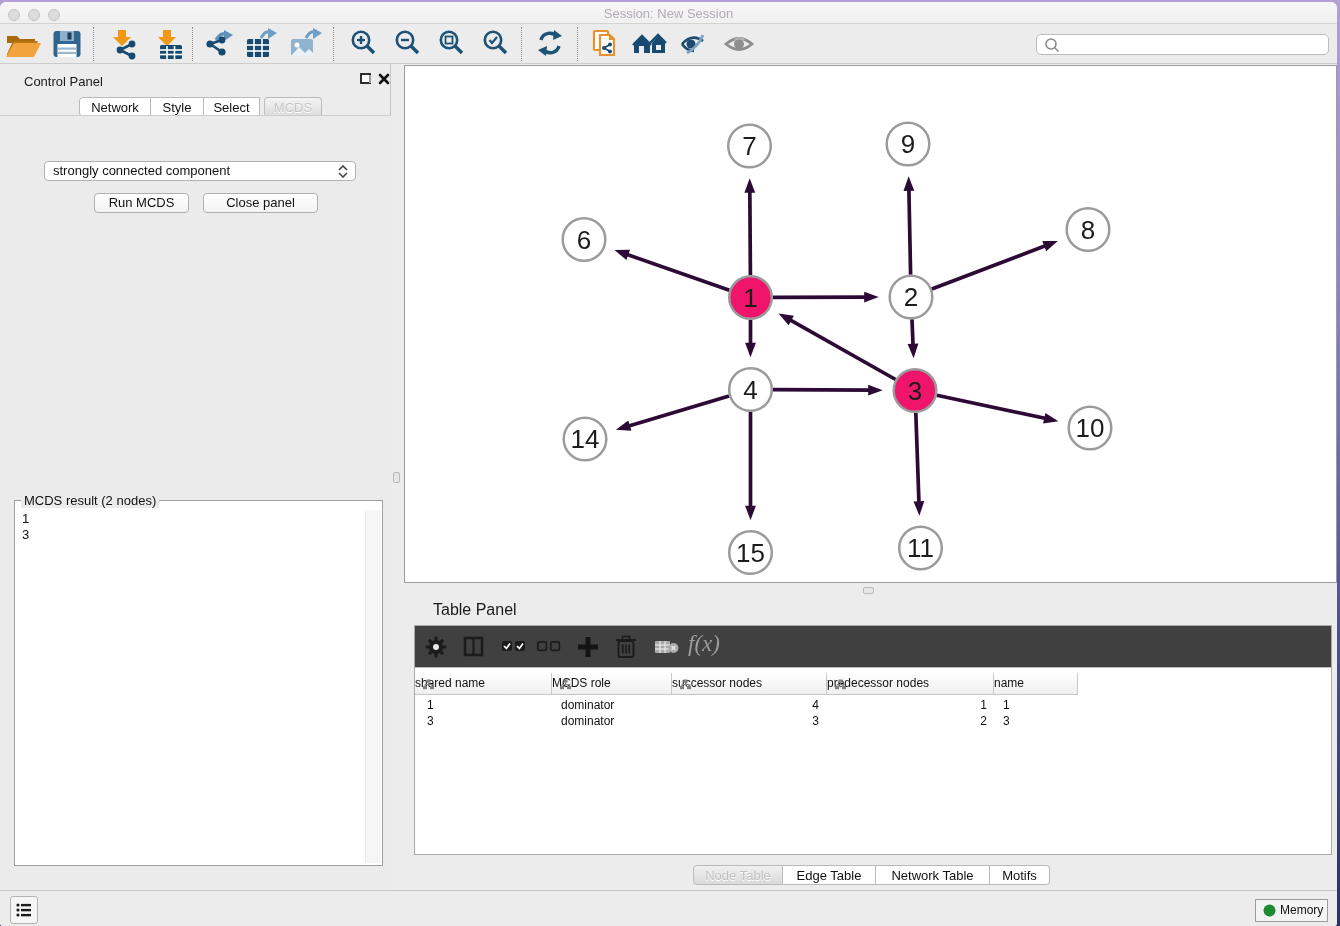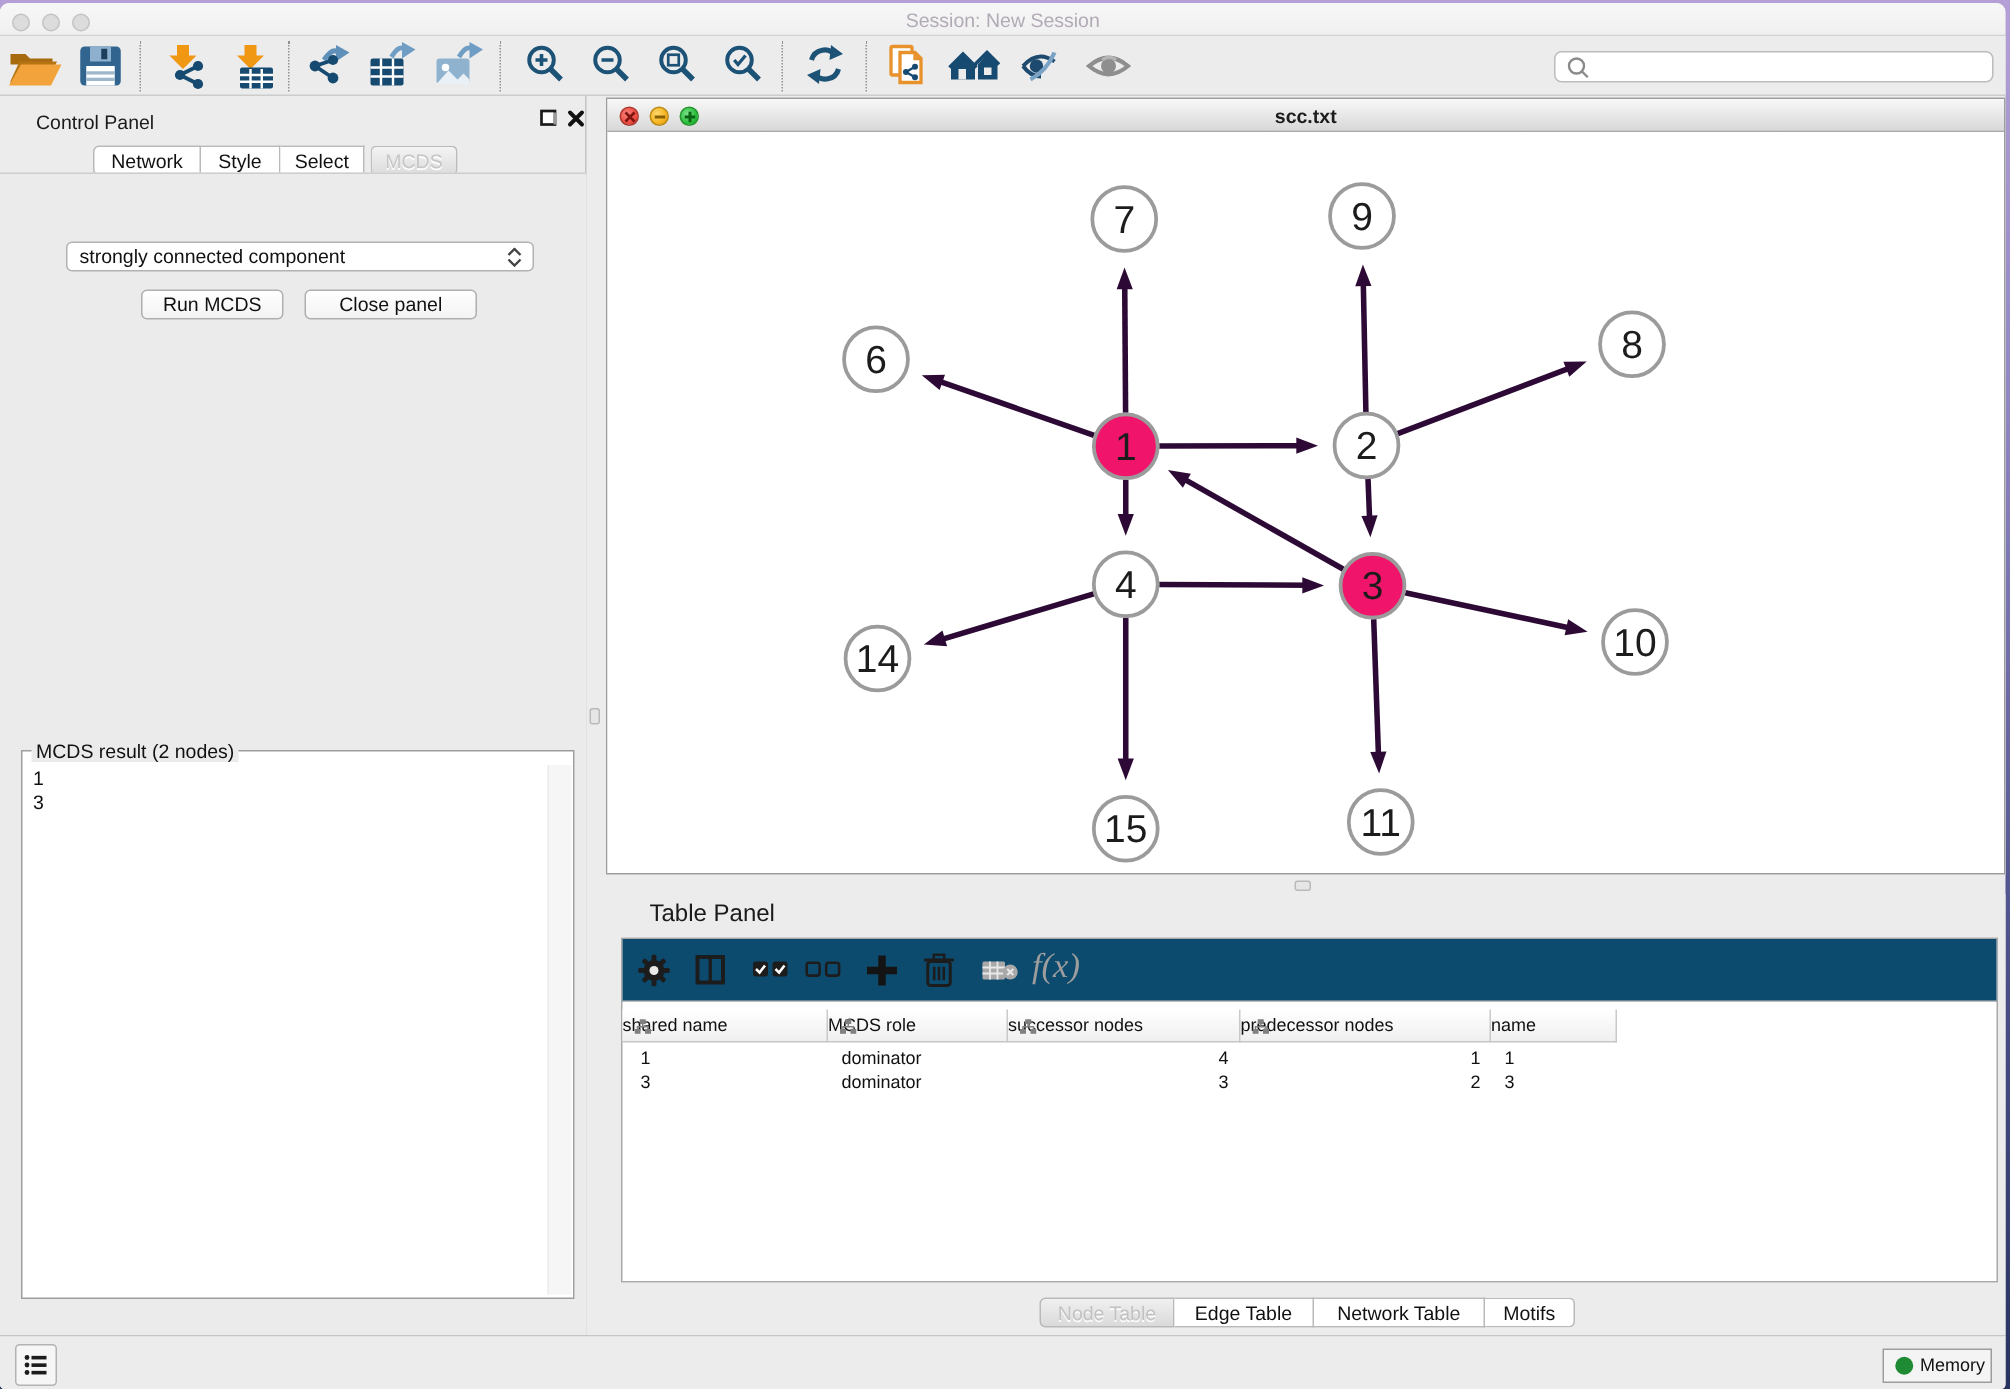--- a/index.html
+++ b/index.html
@@ -35,21 +35,21 @@
 
 #sccwin { position:absolute; left:404px; top:63px; width:933px; height:518px; border:1px solid #9c9c9c; background:#fff; }
 #scctitle { position:absolute; left:0; top:0; width:100%; height:22px; background:linear-gradient(#f8f8f8,#d8d8d8); border-bottom:1px solid #a8a8a8; }
 #scctitle .t { position:absolute; width:100%; text-align:center; top:4px; font-size:13px; font-weight:700; color:#1c1c1c; }
 .ball { position:absolute; top:5px; width:13px; height:13px; border-radius:50%; }
 #ncanvas { position:absolute; left:0; top:22px; width:931px; height:494px; background:#fff; overflow:hidden; }
 
 #tpanel { position:absolute; left:404px; top:594px; width:933px; height:294px; background:#ececec; }
 #tpanel .hdr { position:absolute; left:29px; top:5px; font-size:16px; color:#1a1a1a; }
 #tcontainer { position:absolute; left:10px; top:29px; width:918px; height:230px; border:1px solid #a9a9a9; background:#fff; }
-#ttoolbar { position:absolute; left:0; top:0; width:100%; height:42px; background:#0c4a6e; border-bottom:1px solid #bdbdbd; }
+#ttoolbar { position:absolute; left:0; top:0; width:100%; height:42px; background:#404040; border-bottom:1px solid #bdbdbd; }
 #thead { position:absolute; left:0; top:47px; width:663px; height:22px; display:flex; background:linear-gradient(#ffffff,#efefef); border-bottom:1px solid #c6c6c6; }
 .th { position:relative; height:22px; border-right:1px solid #c9c9c9; font-size:12px; color:#111; text-align:left; line-height:21px; }
 .trow { position:absolute; font-size:12px; color:#111; height:16px; line-height:16px; }
 
 #btabs { position:absolute; left:289px; top:269px; display:flex; height:21px; }
 
 #statusbar { position:absolute; left:0; top:888px; width:1337px; height:36px; background:#ececec; border-top:1px solid #c6c6c6; border-radius:0 0 3px 3px; }
 #listbtn { position:absolute; left:10px; top:5px; width:28px; height:28px; background:#f6f6f6; border:1px solid #b3b3b3; border-radius:3px; }
 #membtn { position:absolute; left:1255px; top:8px; width:73px; height:23px; background:#f4f4f4; border:1px solid #9d9d9d; font-size:12px; color:#111; }
 </style>
@@ -201,21 +201,21 @@
 </div>
 <div id="cpanel">
  <div class="hdr">Control Panel</div>
  <svg class="abs" style="left:359px;top:8px" width="14" height="14" viewBox="0 0 14 14">
         <rect x="2" y="2" width="9" height="9" fill="#fff" stroke="#1a1a1a" stroke-width="1.8"></rect>
         <rect x="10" y="3" width="2" height="8" fill="#9a9a9a"></rect>
       </svg>
  <svg class="abs" style="left:377px;top:8px" width="14" height="14" viewBox="0 0 14 14">
         <path d="M3 3 L11 11 M11 3 L3 11" stroke="#111" stroke-width="2.6" stroke-linecap="round"></path>
       </svg>
- <div class="tabrow" style="left:62px;top:33px">
+ <div class="tabrow" style="left:79px;top:33px">
   <div class="tab first" style="width:72px">Network</div>
   <div class="tab" style="width:53px">Style</div>
   <div class="tab" style="width:56px">Select</div>
   <div class="tab sel" style="width:58px">MCDS</div>
  </div>
  <div id="cpcontent"></div>
  <div id="cselect">strongly connected component
   <svg class="abs" style="right:6px;top:3px" width="12" height="13" viewBox="0 0 12 13">
    <path d="M2 5 L6 1 L10 5" fill="none" stroke="#444" stroke-width="1.6"></path>
    <path d="M2 8 L6 12 L10 8" fill="none" stroke="#444" stroke-width="1.6"></path>
@@ -224,35 +224,20 @@
  <div class="btn" style="left:94px;width:95px">Run MCDS</div>
  <div class="btn" style="left:203px;width:115px">Close panel</div>
  <div id="groupbox">
   <div id="grouplabel">MCDS result (2 nodes)</div>
   <div id="mcdstext">1<br>3</div>
   <div id="mscroll"></div>
  </div>
 </div>
 <div class="vhandle"></div>
 <div id="sccwin">
- <div id="scctitle">
-  <div class="ball" style="left:8px;background:radial-gradient(circle at 4px 4px,#f9867e,#ee4b40 60%,#c63a30);border:1px solid #ad3a32"></div>
-  <div class="ball" style="left:28px;background:radial-gradient(circle at 4px 4px,#ffd96e,#f5b31e 60%,#d49414);border:1px solid #bd8c17"></div>
-  <div class="ball" style="left:48px;background:radial-gradient(circle at 4px 4px,#7ce08a,#2abf3c 60%,#1da02c);border:1px solid #27962f"></div>
-  <svg class="abs" style="left:11px;top:8px" width="8" height="8" viewBox="0 0 8 8">
-          <path d="M1 1 L7 7 M7 1 L1 7" stroke="#7c150f" stroke-width="1.8"></path>
-        </svg>
-  <svg class="abs" style="left:31px;top:8px" width="8" height="8" viewBox="0 0 8 8">
-          <path d="M0.5 4 L7.5 4" stroke="#8a5f06" stroke-width="2"></path>
-        </svg>
-  <svg class="abs" style="left:51px;top:8px" width="8" height="8" viewBox="0 0 8 8">
-          <path d="M4 0.5 L4 7.5 M0.5 4 L7.5 4" stroke="#0b6414" stroke-width="2"></path>
-        </svg>
-  <div class="t">scc.txt</div>
- </div>
  <div id="ncanvas">
 <svg id="netsvg" width="932" height="494" viewBox="0 0 932 494" style="position:absolute;left:0;top:0">
           <line x1="345.4" y1="187.2" x2="344.8" y2="99.3" stroke="#2d0a35" stroke-width="3.7"></line>
           <polygon points="344.7,90.3 350.2,104.8 339.4,104.8" fill="#2d0a35"></polygon>
           <line x1="324.4" y1="202.2" x2="218.0" y2="165.1" stroke="#2d0a35" stroke-width="3.7"></line>
           <polygon points="209.5,162.1 225.0,161.8 221.4,172.0" fill="#2d0a35"></polygon>
           <line x1="367.8" y1="209.4" x2="464.7" y2="209.1" stroke="#2d0a35" stroke-width="3.7"></line>
           <polygon points="473.7,209.1 459.2,214.5 459.2,203.7" fill="#2d0a35"></polygon>
           <line x1="345.5" y1="231.8" x2="345.5" y2="260.2" stroke="#2d0a35" stroke-width="3.7"></line>
           <polygon points="345.5,269.2 340.1,254.7 350.9,254.7" fill="#2d0a35"></polygon>

